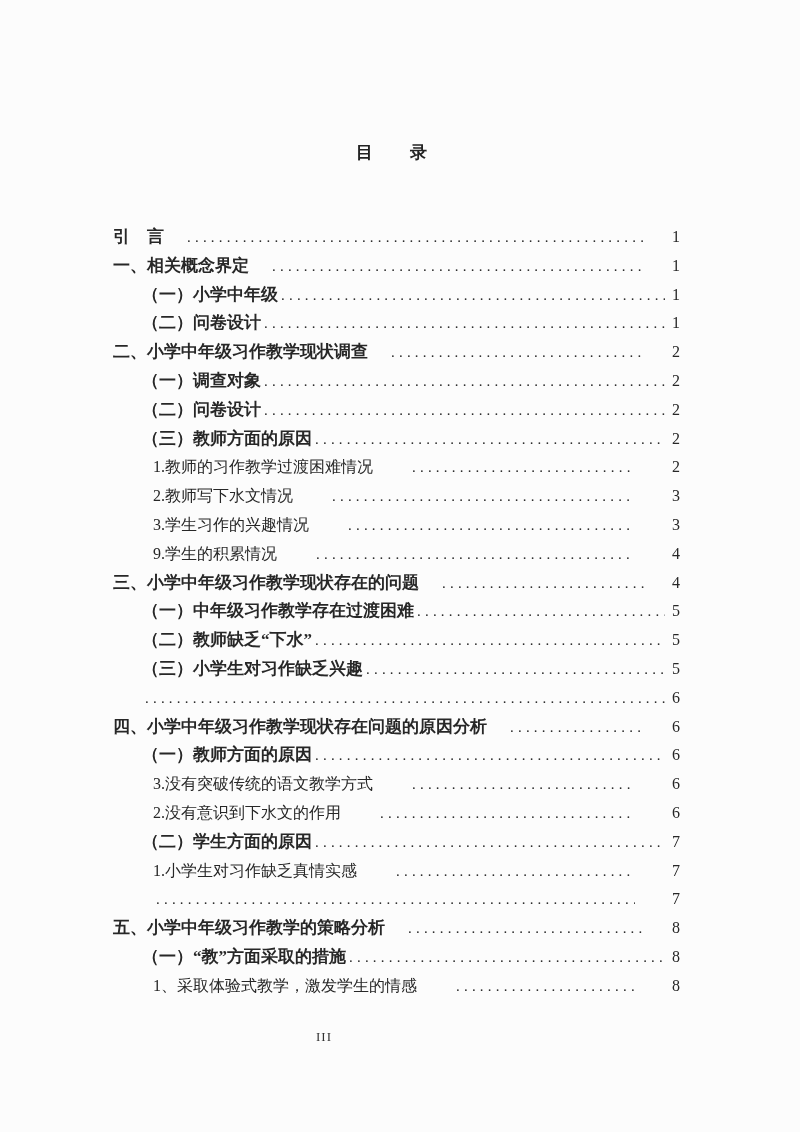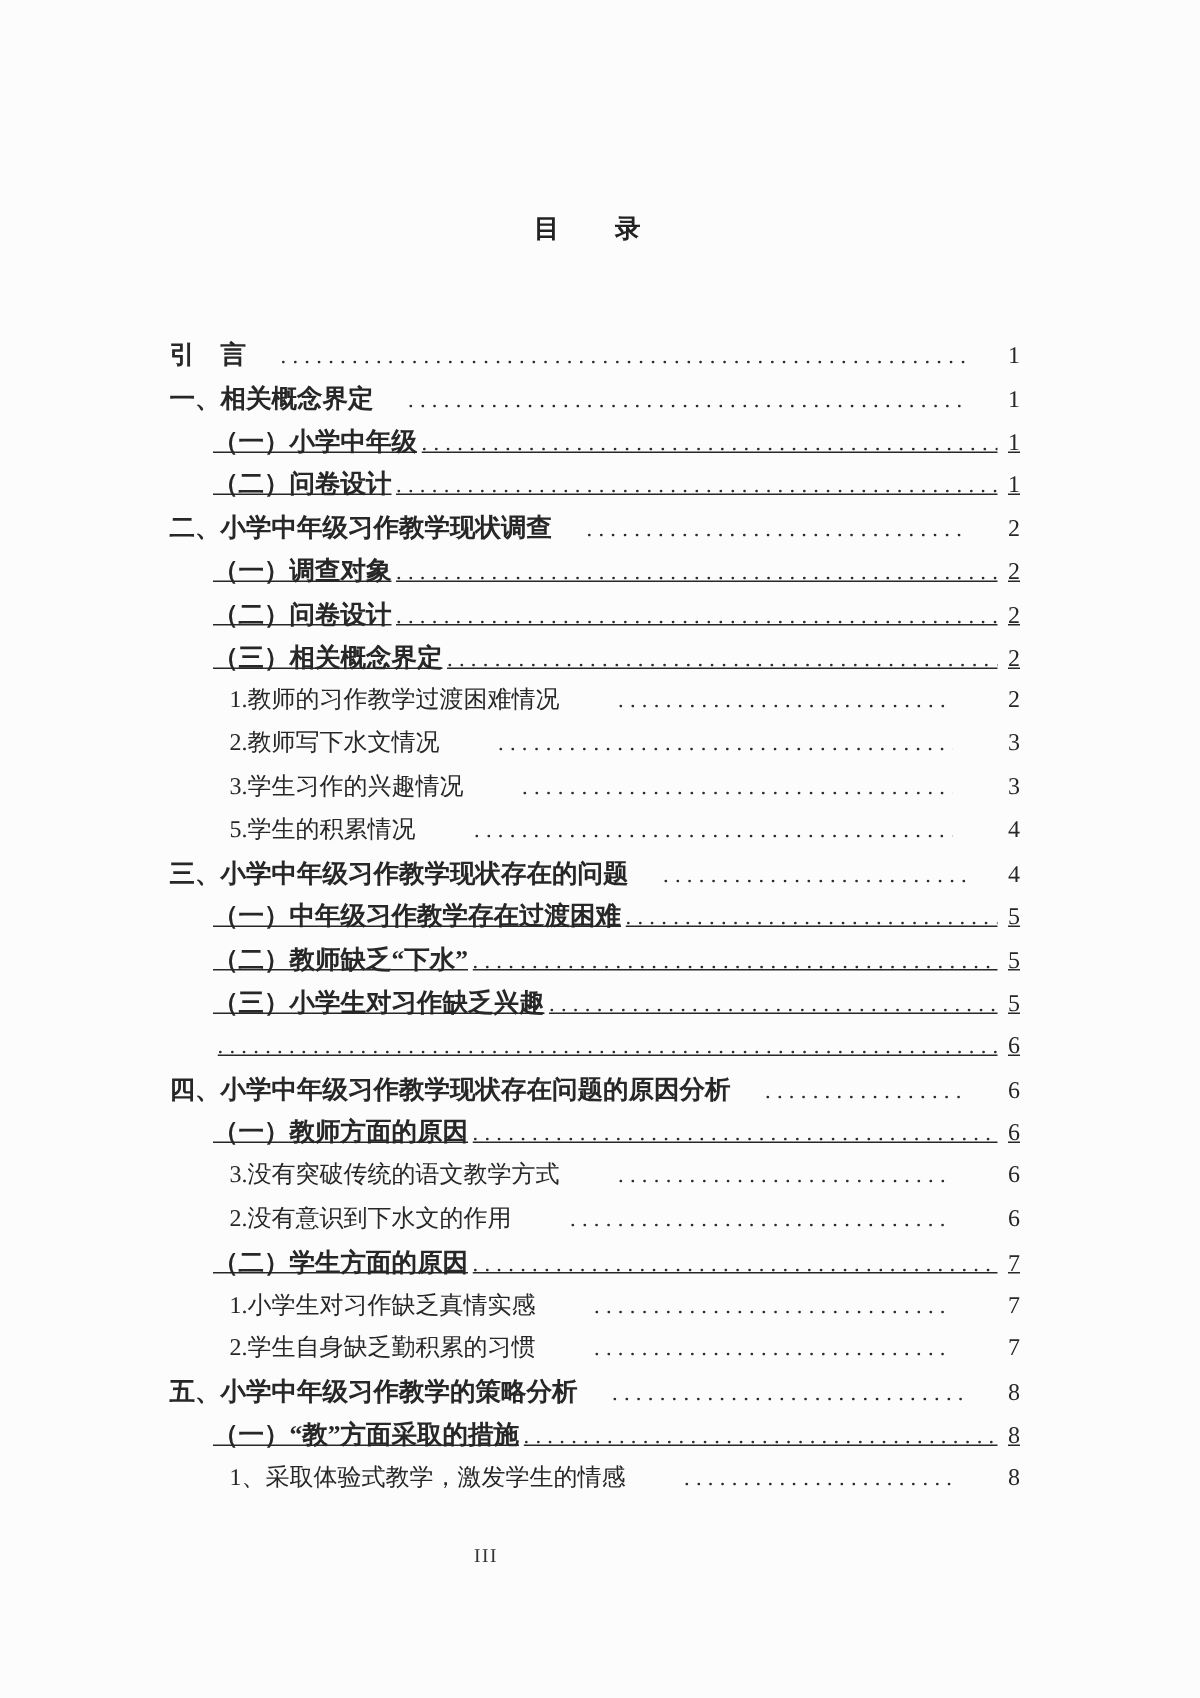--- a/index.html
+++ b/index.html
@@ -41,21 +41,21 @@
   }
   .toc-row {
     display: flex;
     align-items: baseline;
     height: 28.8px;
     line-height: 28.8px;
     font-size: 17px;
     white-space: nowrap;
   }
   .toc-row.lvl1 { font-weight: bold; padding-left: 0; gap: 20px; }
-  .toc-row.lvl2 { font-weight: bold; padding-left: 29px; text-decoration: underline; }
+  .toc-row.lvl2 { font-weight: bold; padding-left: 29px; }
   .toc-row.lvl3 { font-weight: normal; padding-left: 40px; font-size: 16px; gap: 36px; }
   .entry-label {
     flex: 0 0 auto;
   }
   .leader {
     flex: 1 1 auto;
     min-width: 0;
     overflow: hidden;
     white-space: nowrap;
     font-weight: normal;
@@ -119,41 +119,41 @@
         <span class="entry-label">（一）调查对象</span>
         <span class="leader">................................................................................................................................................................</span>
         <span class="page-num">2</span>
       </div>
       <div class="toc-row lvl2">
         <span class="entry-label">（二）问卷设计</span>
         <span class="leader">................................................................................................................................................................</span>
         <span class="page-num">2</span>
       </div>
       <div class="toc-row lvl2">
-        <span class="entry-label">（三）相关概念界定</span>
+        <span class="entry-label">（三）教师方面的原因</span>
         <span class="leader">................................................................................................................................................................</span>
         <span class="page-num">2</span>
       </div>
       <div class="toc-row lvl3">
         <span class="entry-label">1.教师的习作教学过渡困难情况</span>
         <span class="leader">................................................................................................................................................................</span>
         <span class="page-num">2</span>
       </div>
       <div class="toc-row lvl3">
         <span class="entry-label">2.教师写下水文情况</span>
         <span class="leader">................................................................................................................................................................</span>
         <span class="page-num">3</span>
       </div>
       <div class="toc-row lvl3">
         <span class="entry-label">3.学生习作的兴趣情况</span>
         <span class="leader">................................................................................................................................................................</span>
         <span class="page-num">3</span>
       </div>
       <div class="toc-row lvl3">
-        <span class="entry-label">5.学生的积累情况</span>
+        <span class="entry-label">9.学生的积累情况</span>
         <span class="leader">................................................................................................................................................................</span>
         <span class="page-num">4</span>
       </div>
       <div class="toc-row lvl1">
         <span class="entry-label">三、小学中年级习作教学现状存在的问题</span>
         <span class="leader">................................................................................................................................................................</span>
         <span class="page-num">4</span>
       </div>
       <div class="toc-row lvl2">
         <span class="entry-label">（一）中年级习作教学存在过渡困难</span>
@@ -198,21 +198,20 @@
         <span class="entry-label">（二）学生方面的原因</span>
         <span class="leader">................................................................................................................................................................</span>
         <span class="page-num">7</span>
       </div>
       <div class="toc-row lvl3">
         <span class="entry-label">1.小学生对习作缺乏真情实感</span>
         <span class="leader">................................................................................................................................................................</span>
         <span class="page-num">7</span>
       </div>
       <div class="toc-row lvl3">
-        <span class="entry-label">2.学生自身缺乏勤积累的习惯</span>
         <span class="leader">................................................................................................................................................................</span>
         <span class="page-num">7</span>
       </div>
       <div class="toc-row lvl1">
         <span class="entry-label">五、小学中年级习作教学的策略分析</span>
         <span class="leader">................................................................................................................................................................</span>
         <span class="page-num">8</span>
       </div>
       <div class="toc-row lvl2">
         <span class="entry-label">（一）“教”方面采取的措施</span>

